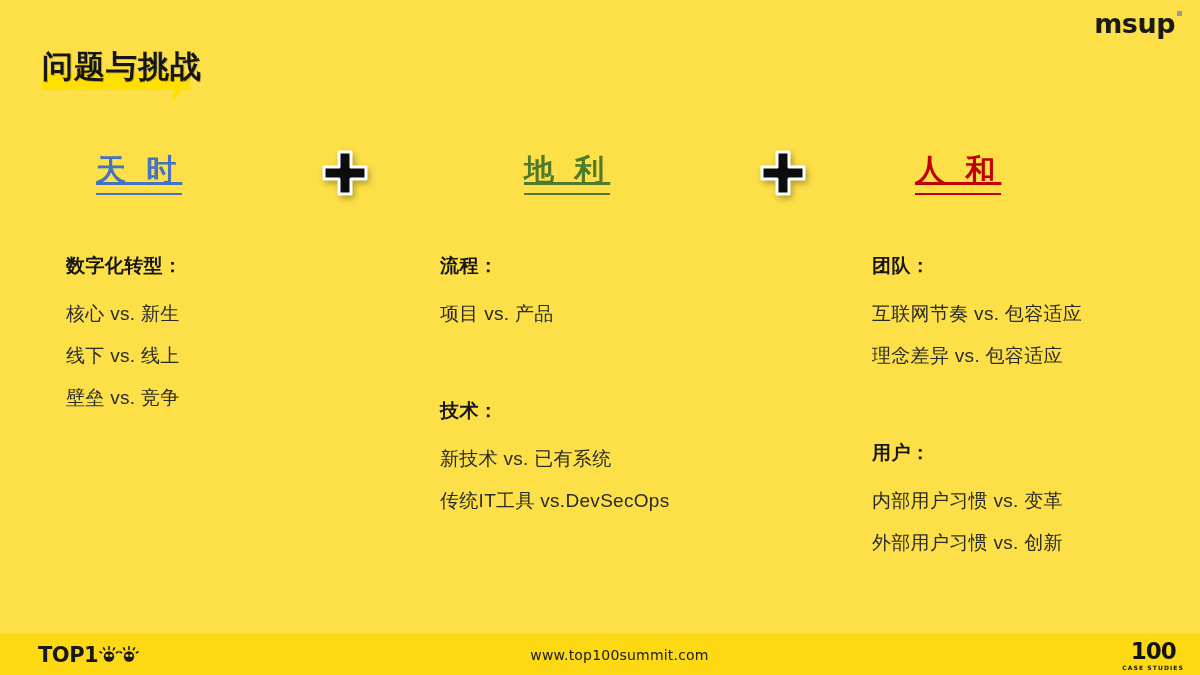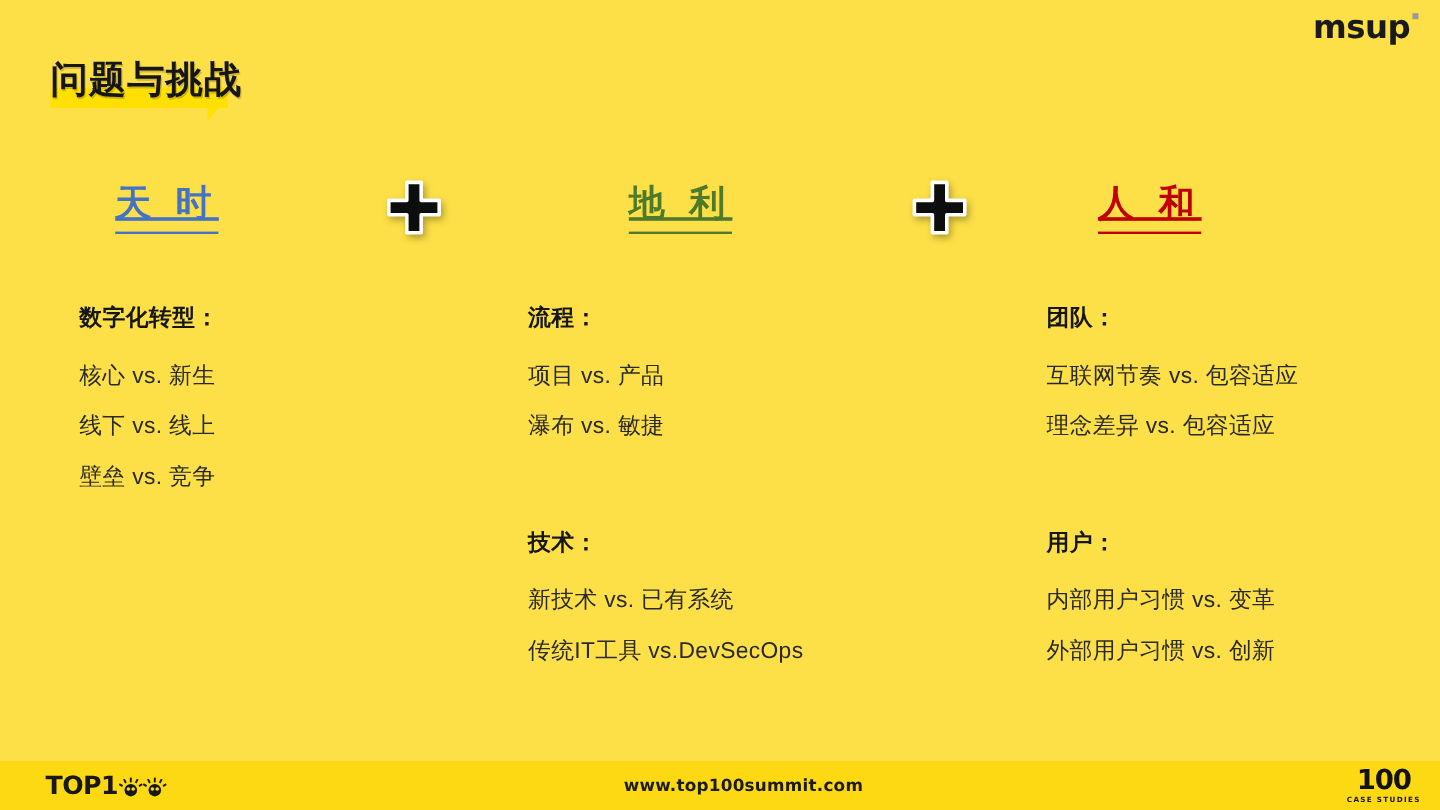--- a/index.html
+++ b/index.html
@@ -168,42 +168,42 @@
     width: 1200px;
     height: 41px;
     background: #fcd913;
   }
   .footer-left {
     position: absolute;
     left: 38px;
     top: 50%;
     transform: translateY(-50%);
     display: flex;
-    align-items: flex-end;
+    align-items: center;
   }
   .top1-text {
     font-size: 21px;
     font-weight: 700;
     color: #181818;
     letter-spacing: -0.5px;
     line-height: 1;
     font-family: "DejaVu Sans", sans-serif;
   }
   .burst-pair { display: flex; align-items: center; margin-left: 1px; }
   .burst-pair svg { display: block; }
 
   .footer-center {
     position: absolute;
     left: 0;
     right: 0;
     top: 50%;
     transform: translateY(-50%);
     text-align: center;
     font-size: 14px;
-    font-weight: 700;
+    font-weight: 400;
     color: #1c1c1c;
     letter-spacing: 0.2px;
     font-family: "DejaVu Sans", sans-serif;
     margin-left: 39px;
   }
 
   .footer-right {
     position: absolute;
     right: 16px;
     top: 50%;
@@ -280,21 +280,20 @@
         <div class="item">核心 vs. 新生</div>
         <div class="item">线下 vs. 线上</div>
         <div class="item">壁垒 vs. 竞争</div>
       </div>
     </div>
 
     <div class="col col-2">
       <div class="group">
         <div class="group-title">流程：</div>
         <div class="item">项目 vs. 产品</div>
-        <div class="item">瀑布 vs. 敏捷</div>
       </div>
       <div class="group">
         <div class="group-title">技术：</div>
         <div class="item">新技术 vs. 已有系统</div>
         <div class="item">传统IT工具 vs.DevSecOps</div>
       </div>
     </div>
 
     <div class="col col-3">
       <div class="group">

